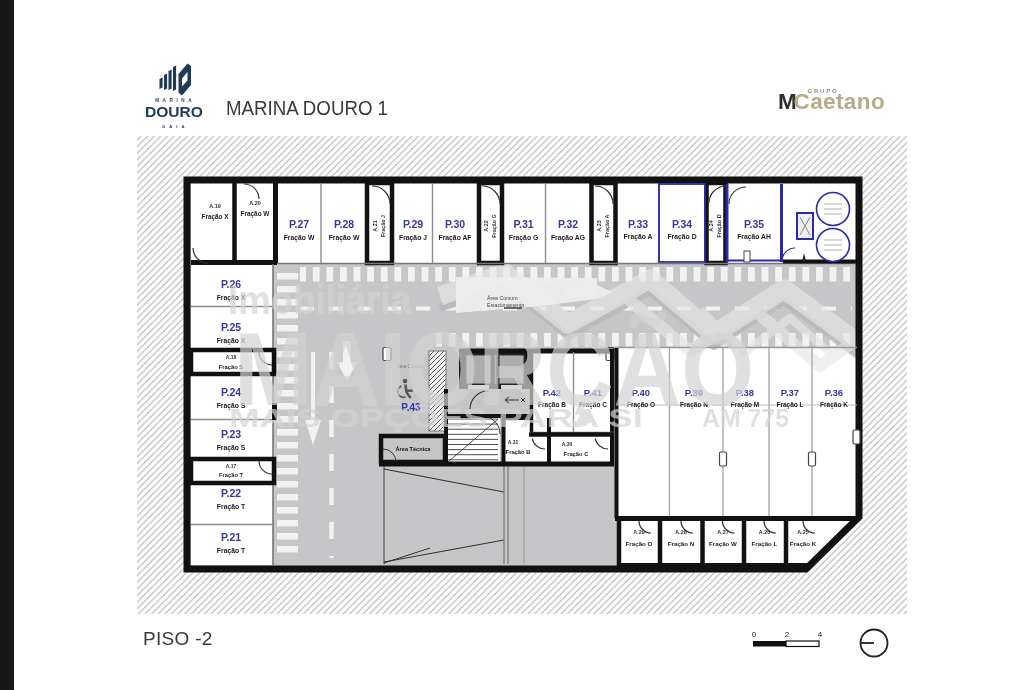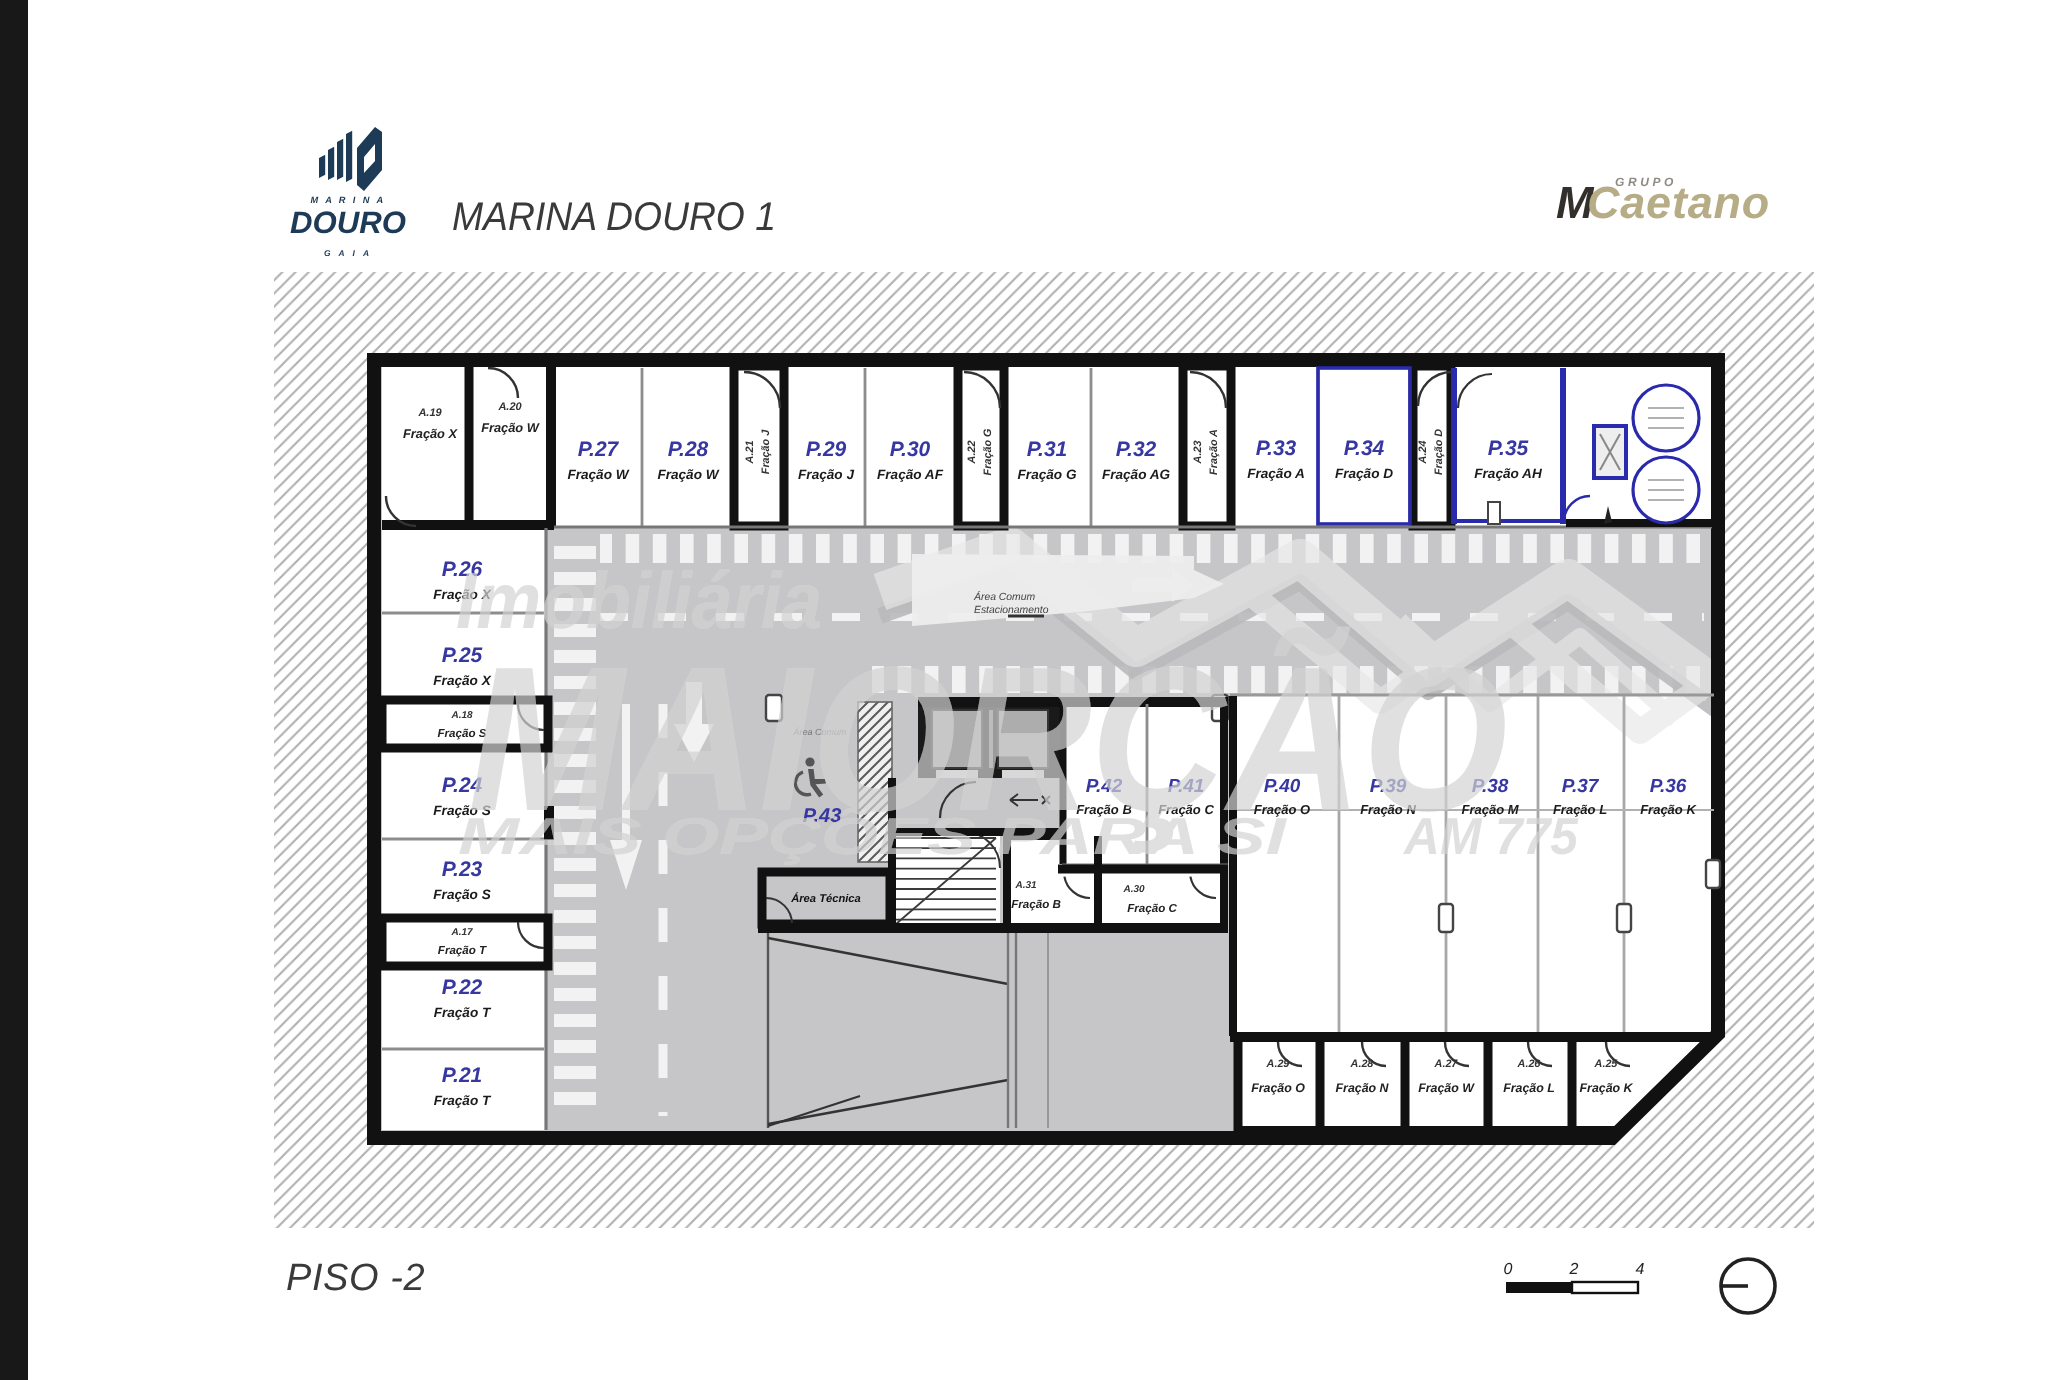--- a/index.html
+++ b/index.html
@@ -1,14 +1,14 @@
 <!DOCTYPE html>
 <html><head><meta charset="utf-8"><style>
 html,body{margin:0;padding:0;background:#ffffff;}
-#page{position:relative;width:972px;height:690px;overflow:hidden;background:#ffffff;font-style:italic;}
+#page{position:relative;width:972px;height:690px;overflow:hidden;background:#ffffff;}
 </style></head><body>
 <div id="page">
 <svg width="1024" height="690" viewBox="0 0 1024 690">
 <defs>
 <pattern id="hatch" width="6.6" height="6.6" patternUnits="userSpaceOnUse">
           <rect width="6.6" height="6.6" fill="#ffffff"></rect>
           <path d="M-1,7.6 L7.6,-1 M5.6,7.6 L7.6,5.6 M-1,1 L1,-1" stroke="#b0b0b0" stroke-width="1.05" fill="none"></path>
         </pattern>
 <pattern id="cwv" width="13.6" height="20" patternUnits="userSpaceOnUse">
           <rect width="6.8" height="20" fill="#f2f2f2"></rect>

